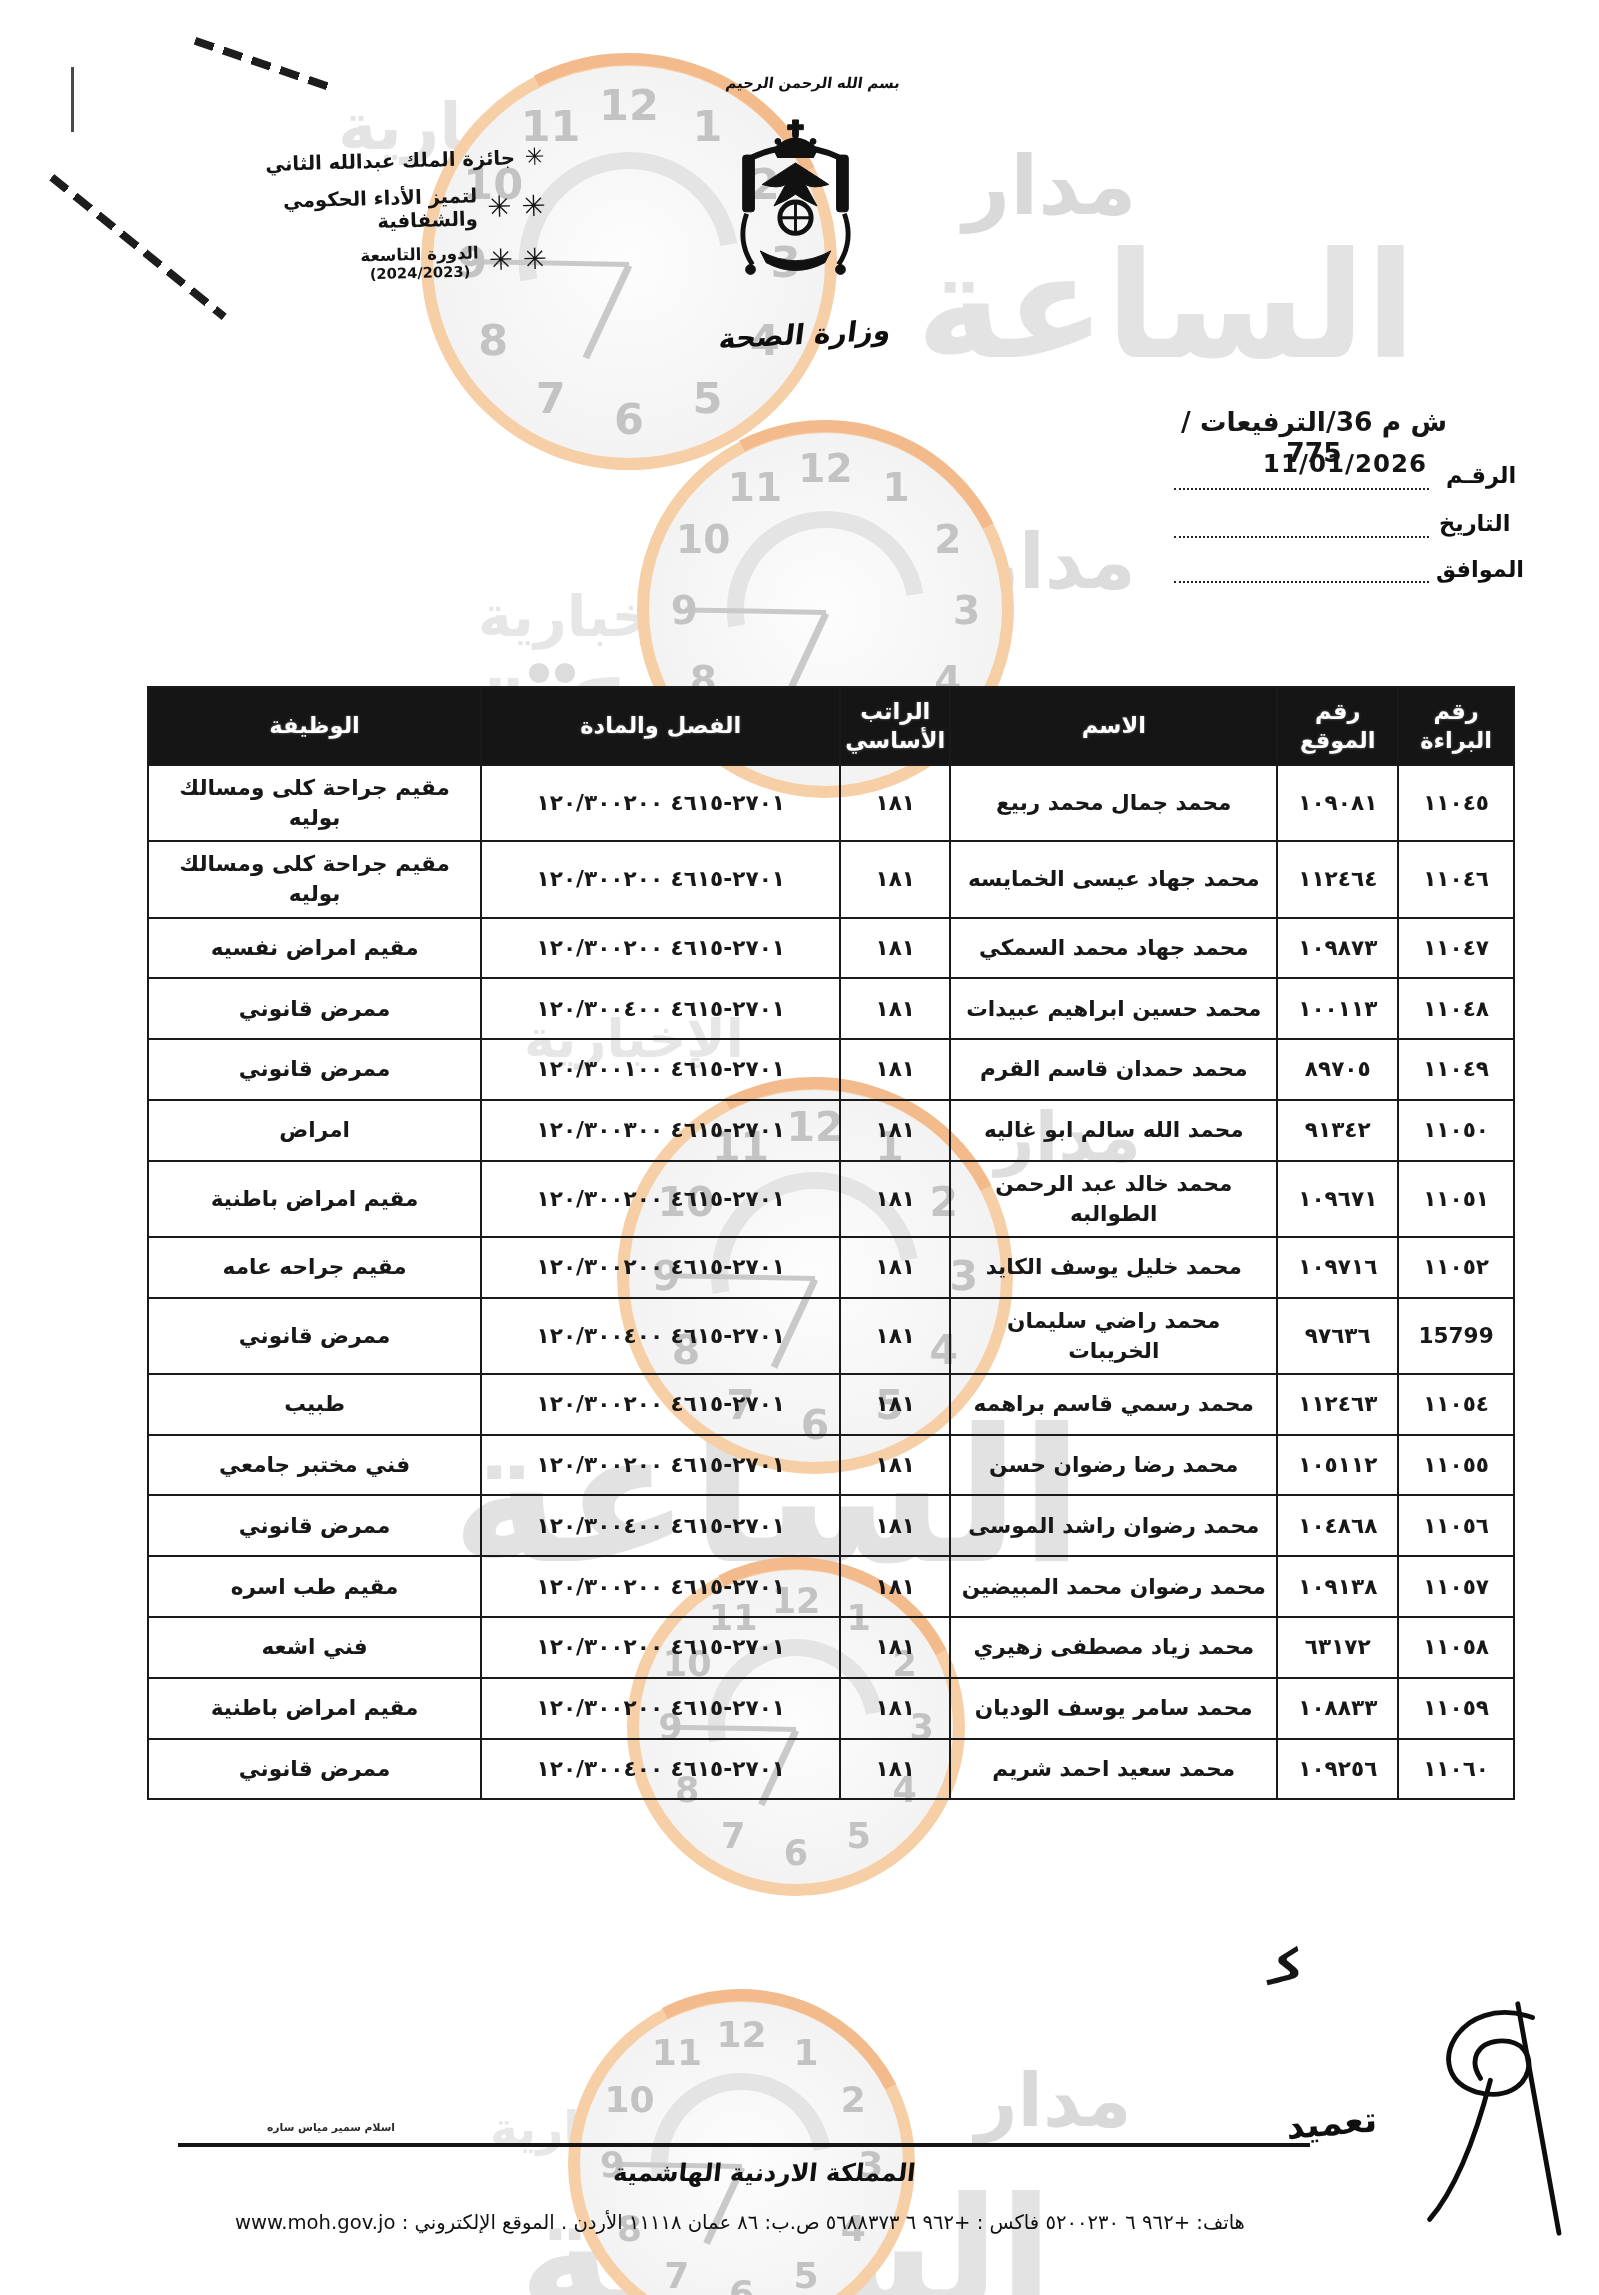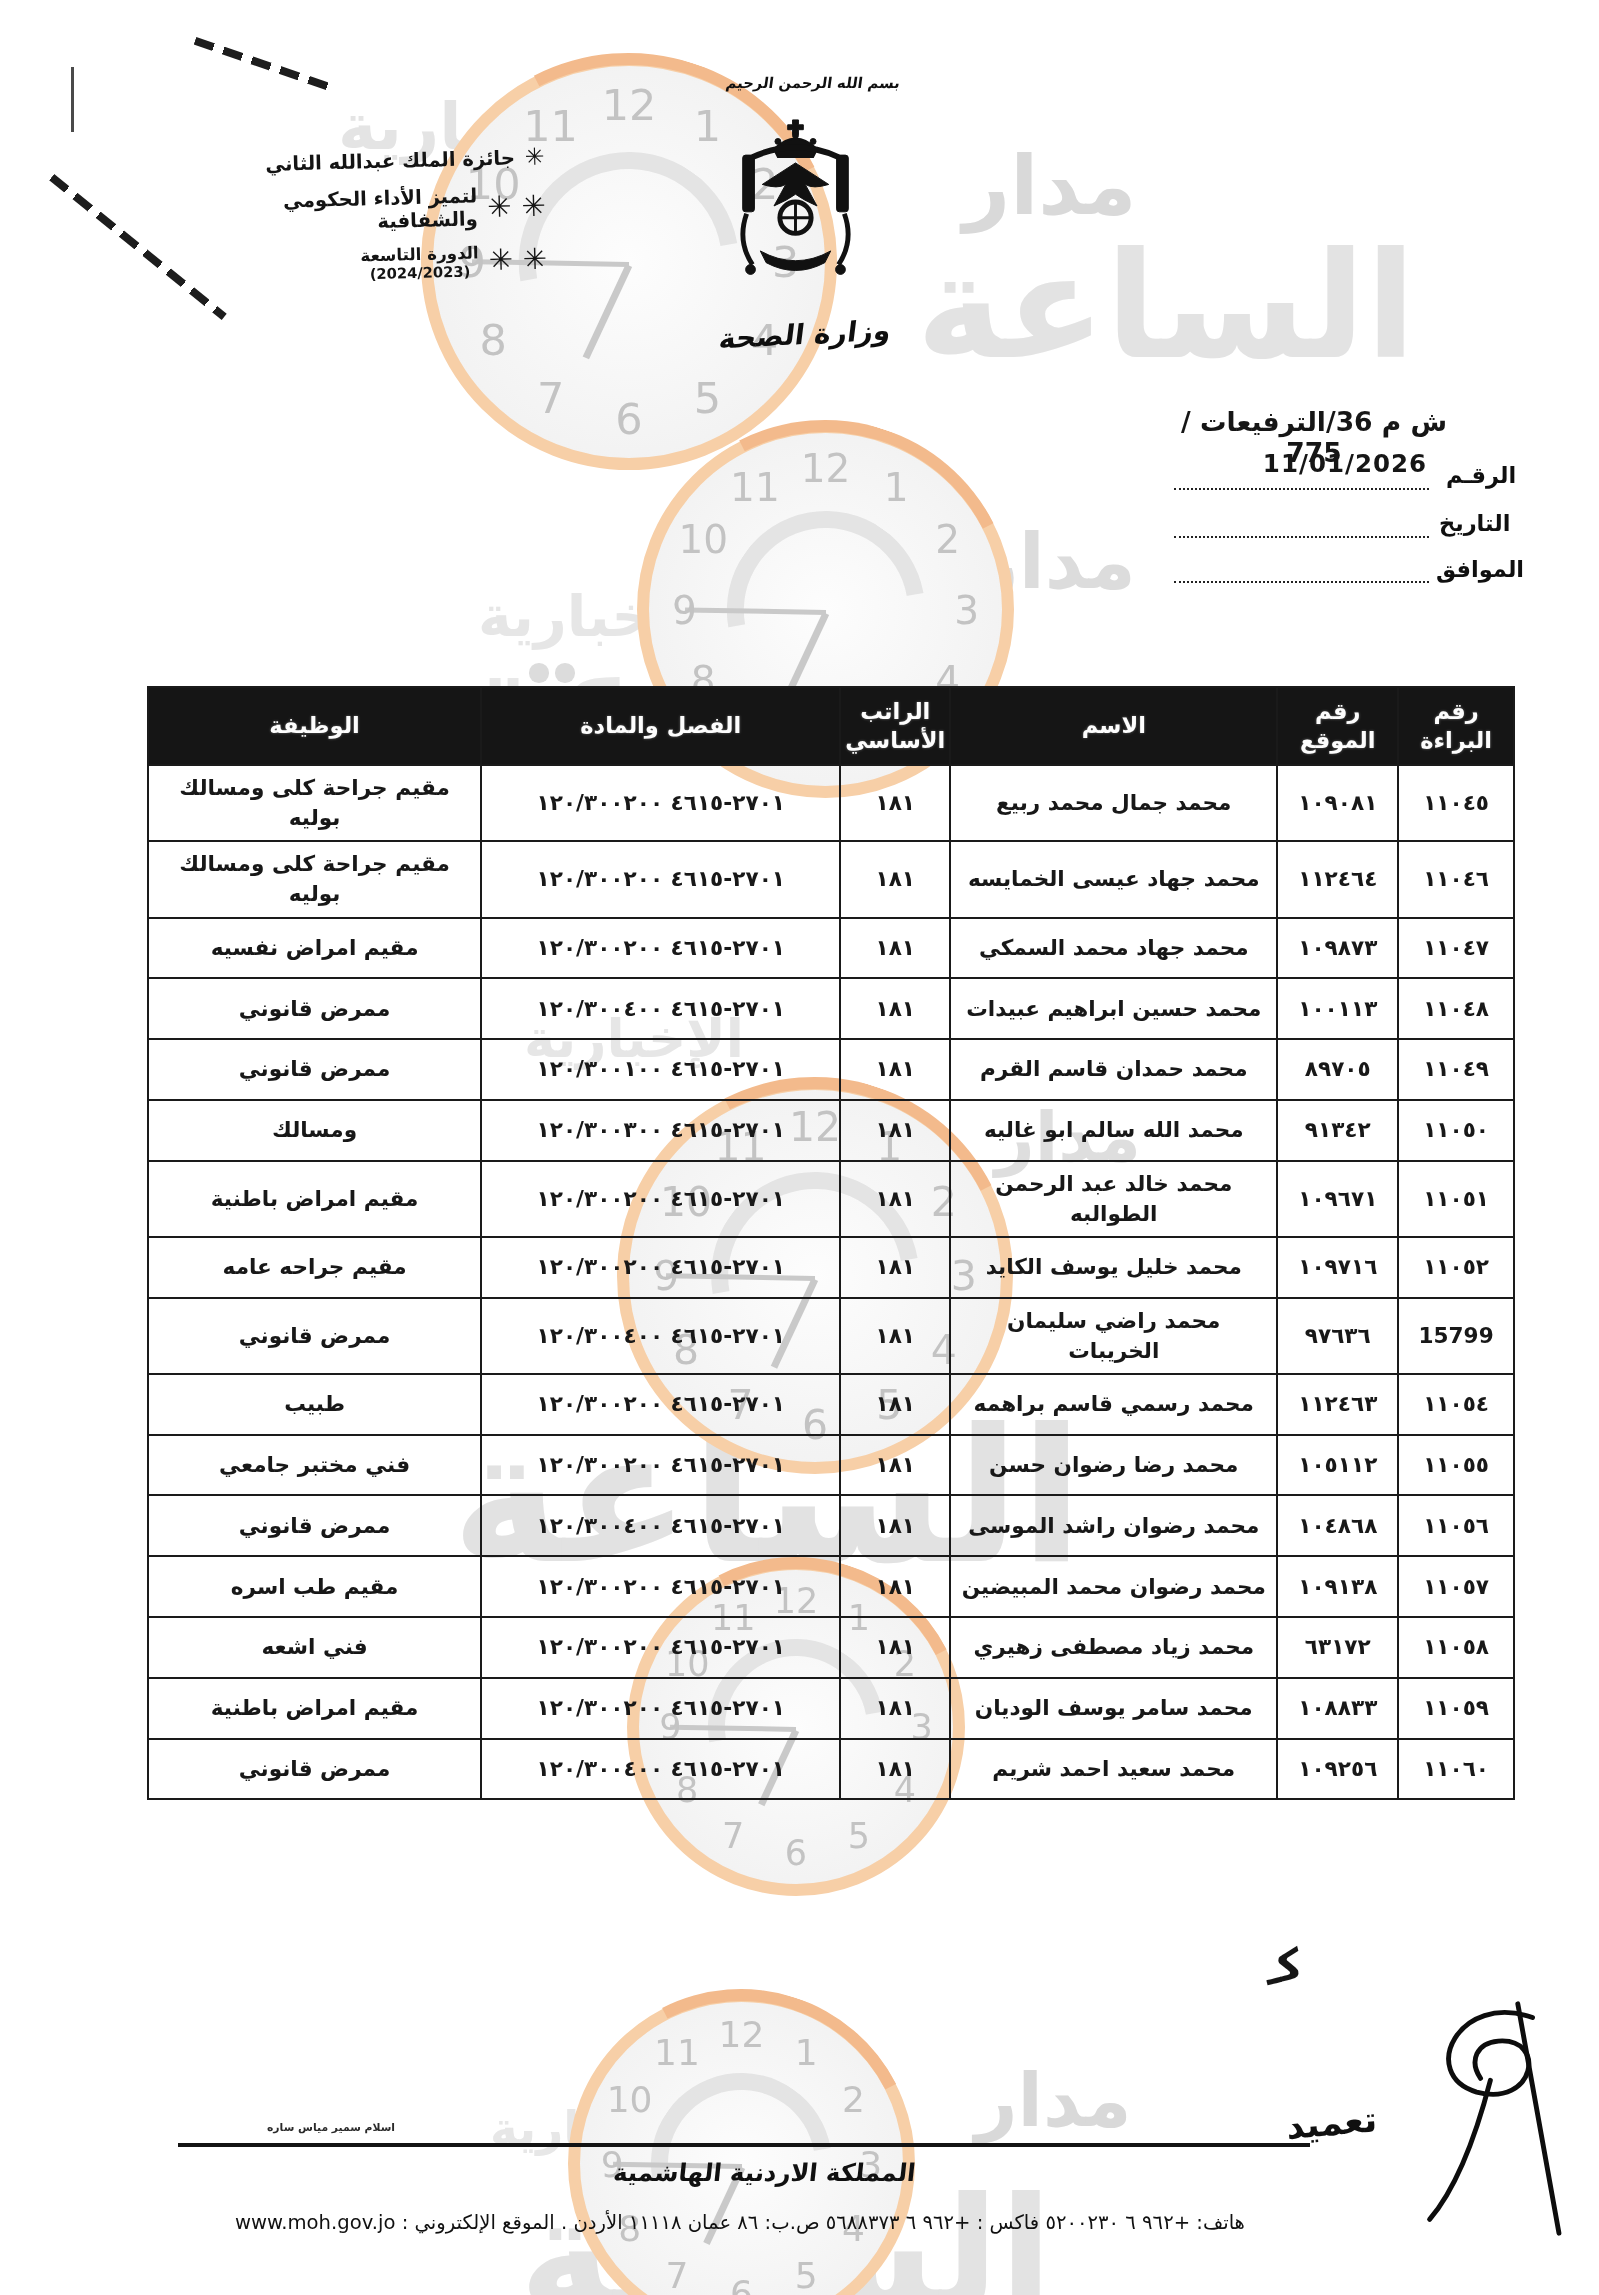--- a/index.html
+++ b/index.html
@@ -10,21 +10,21 @@
   .wm{position:absolute;color:#e0e0e0;font-weight:bold;white-space:nowrap;z-index:0;line-height:1;}
   .wm-dot{position:absolute;border-radius:50%;background:#dcdcdc;z-index:0;}
   .clock{position:absolute;border-radius:50%;border:12.7px solid #f7cfa7;z-index:0;
          background:radial-gradient(circle,#fdfdfd 0%,#f2f2f2 75%,#ececec 100%);}
   .clock::before{content:"";position:absolute;inset:-12.7px;border-radius:50%;
          border:12.7px solid transparent;border-top-color:#f2b астр88;}
   .clock::before{border-top-color:#f3ba8c;transform:rotate(18deg);}
   .clock::after{content:"";position:absolute;inset:22%;border-radius:50%;
          border:17.6px solid transparent;border-top-color:#dadada;border-left-color:#dadada;
          transform:rotate(35deg);opacity:.65;}
-  .cnum{position:absolute;transform:translate(-50%,-50%);color:#c3c3c3;font-weight:normal;z-index:1;}
+  .cnum{position:absolute;transform:translate(-50%,-50%);color:#c3c3c3;font-weight:bold;z-index:1;}
   .hand{position:absolute;left:50%;top:50%;background:#c9c9c9;transform-origin:0 50%;z-index:1;}
   .hand.hh{width:26%;height:6.9px;transform:rotate(115deg);}
   .hand.mm{width:40%;height:4.9px;transform:rotate(181deg);}
   
   .stamp{left:208px;top:147px;width:338px;transform:rotate(-1.5deg);z-index:2;}
   .stamp-row{display:flex;align-items:center;gap:9.8px;margin-bottom:11.8px;}
   .stamp-star{color:#141414;}
   .stamp-txt{font-weight:bold;color:#141414;}
   .dash{position:absolute;height:7.8px;z-index:2;
         background:repeating-linear-gradient(90deg,#1d1d1d 0 19.6px,transparent 19.6px 30px);}
@@ -283,21 +283,21 @@
         <td>١٨١</td>
         <td class="ltr">١٢٠/٣٠٠١٠٠ ٤٦١٥-٢٧٠١</td>
         <td>ممرض قانوني</td>
       </tr>
         <tr>
         <td class="ltr">١١٠٥٠</td>
         <td class="ltr">٩١٣٤٢</td>
         <td>محمد الله سالم ابو غاليه</td>
         <td>١٨١</td>
         <td class="ltr">١٢٠/٣٠٠٣٠٠ ٤٦١٥-٢٧٠١</td>
-        <td>ومسالك</td>
+        <td>امراض</td>
       </tr>
         <tr>
         <td class="ltr">١١٠٥١</td>
         <td class="ltr">١٠٩٦٧١</td>
         <td>محمد خالد عبد الرحمن الطوالبه</td>
         <td>١٨١</td>
         <td class="ltr">١٢٠/٣٠٠٢٠٠ ٤٦١٥-٢٧٠١</td>
         <td>مقيم امراض باطنية</td>
       </tr>
         <tr>

